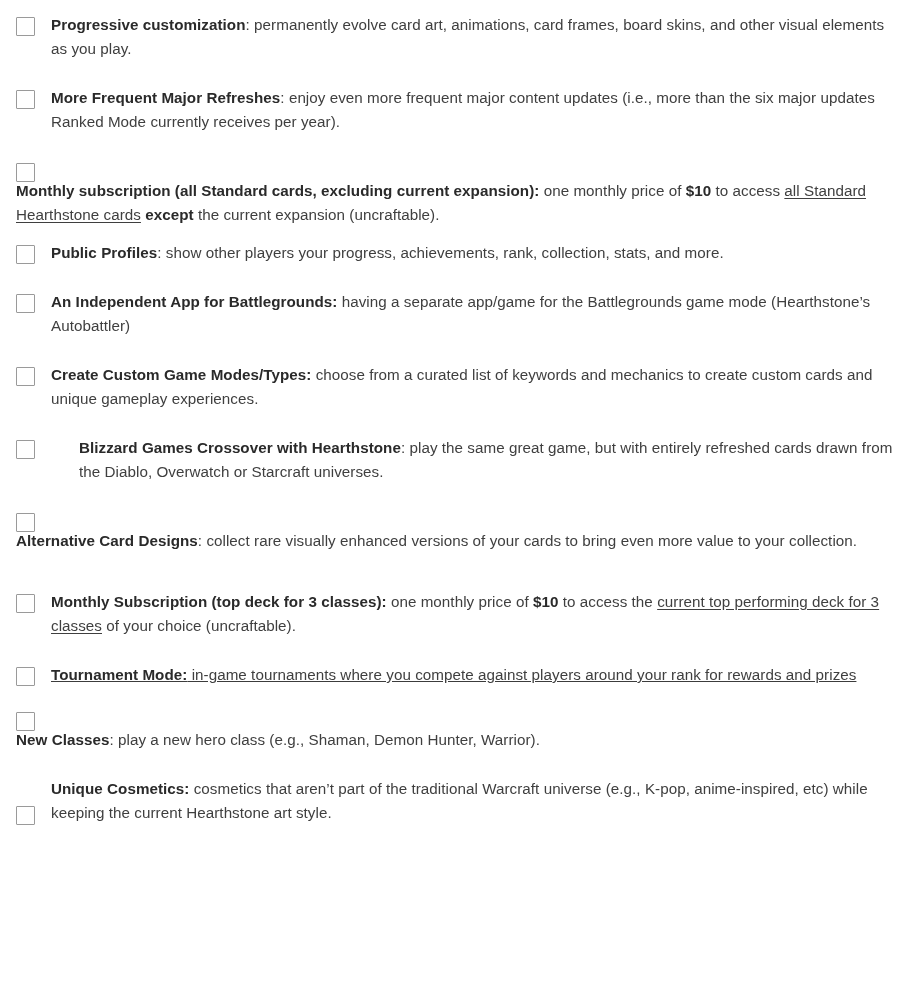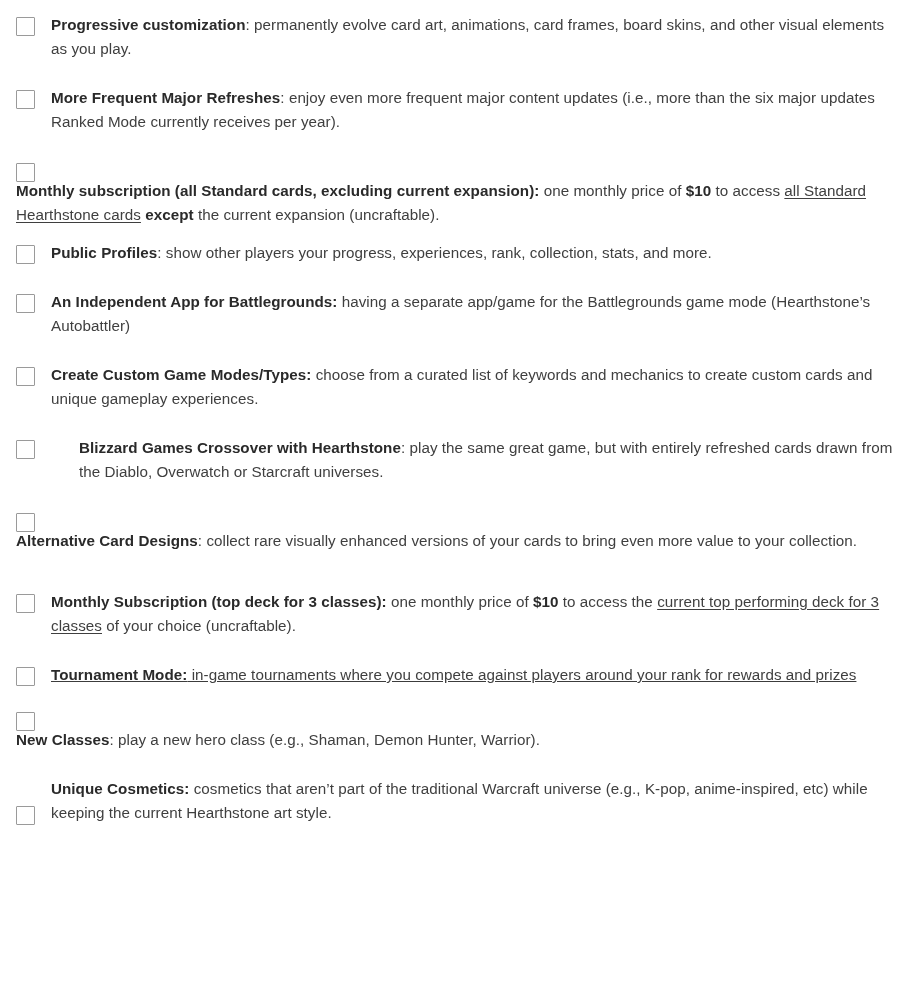--- a/index.html
+++ b/index.html
@@ -73,21 +73,21 @@
     <div class="text"><b>More Frequent Major Refreshes</b><span>:</span><span> enjoy even more frequent major content updates (i.e., more than the six major updates Ranked Mode currently receives per year).</span></div>
   </div>
 
   <div class="item" style="margin-bottom:17px;flex-direction:column;">
     <div class="checkbox"></div>
     <div class="text"><b>Monthly subscription (all Standard cards, excluding current expansion):</b><span> one monthly price of </span><b>$10</b><span> to access </span><a>all Standard Hearthstone cards</a> <b>except</b><span> the current expansion (uncraftable).</span></div>
   </div>
 
   <div class="item" style="margin-bottom:28px;">
     <div class="checkbox"></div>
-    <div class="text"><b>Public Profiles</b><span>:</span><span> show other players your progress, experiences, rank, collection, stats, and more.</span></div>
+    <div class="text"><b>Public Profiles</b><span>:</span><span> show other players your progress, achievements, rank, collection, stats, and more.</span></div>
   </div>
 
   <div class="item" style="margin-bottom:28px;">
     <div class="checkbox"></div>
     <div class="text"><b>An Independent App for Battlegrounds:</b><span></span><span> having a separate app/game for the Battlegrounds game mode (Hearthstone’s Autobattler)</span></div>
   </div>
 
   <div class="item" style="margin-bottom:28px;">
     <div class="checkbox"></div>
     <div class="text"><b>Create Custom Game Modes/Types:</b><span></span><span> choose from a curated list of keywords and mechanics to create custom cards and unique gameplay experiences.</span></div>

